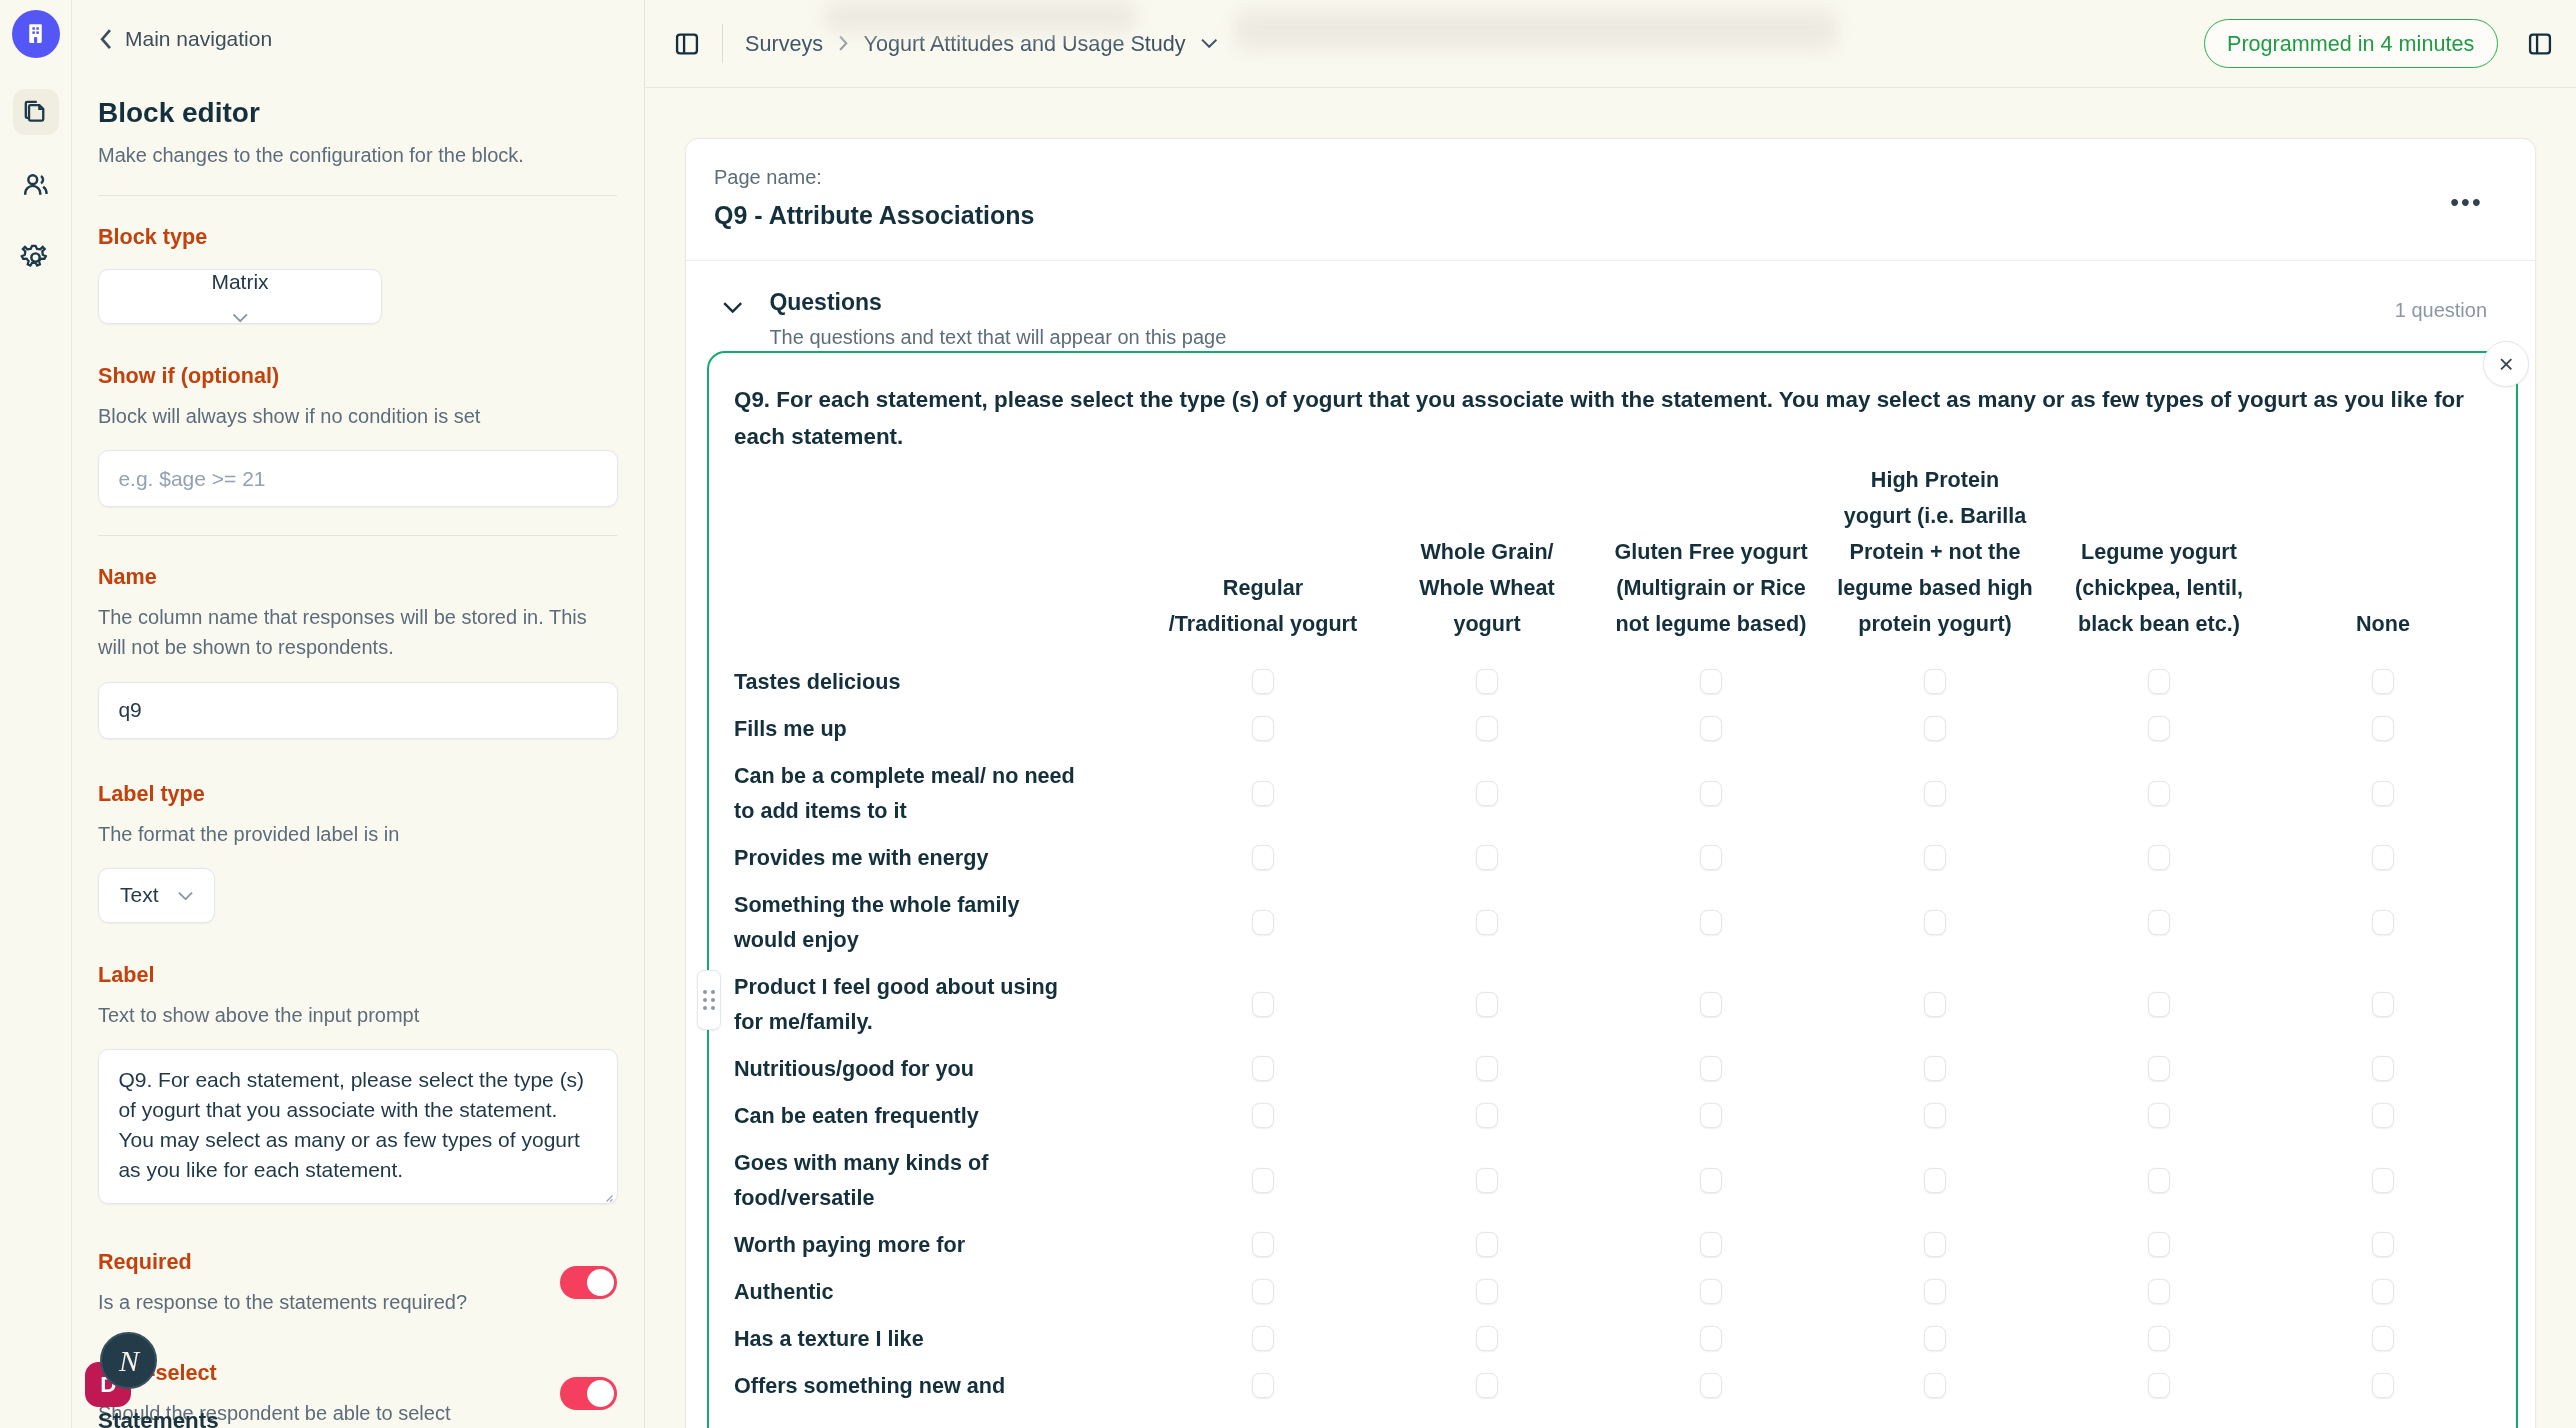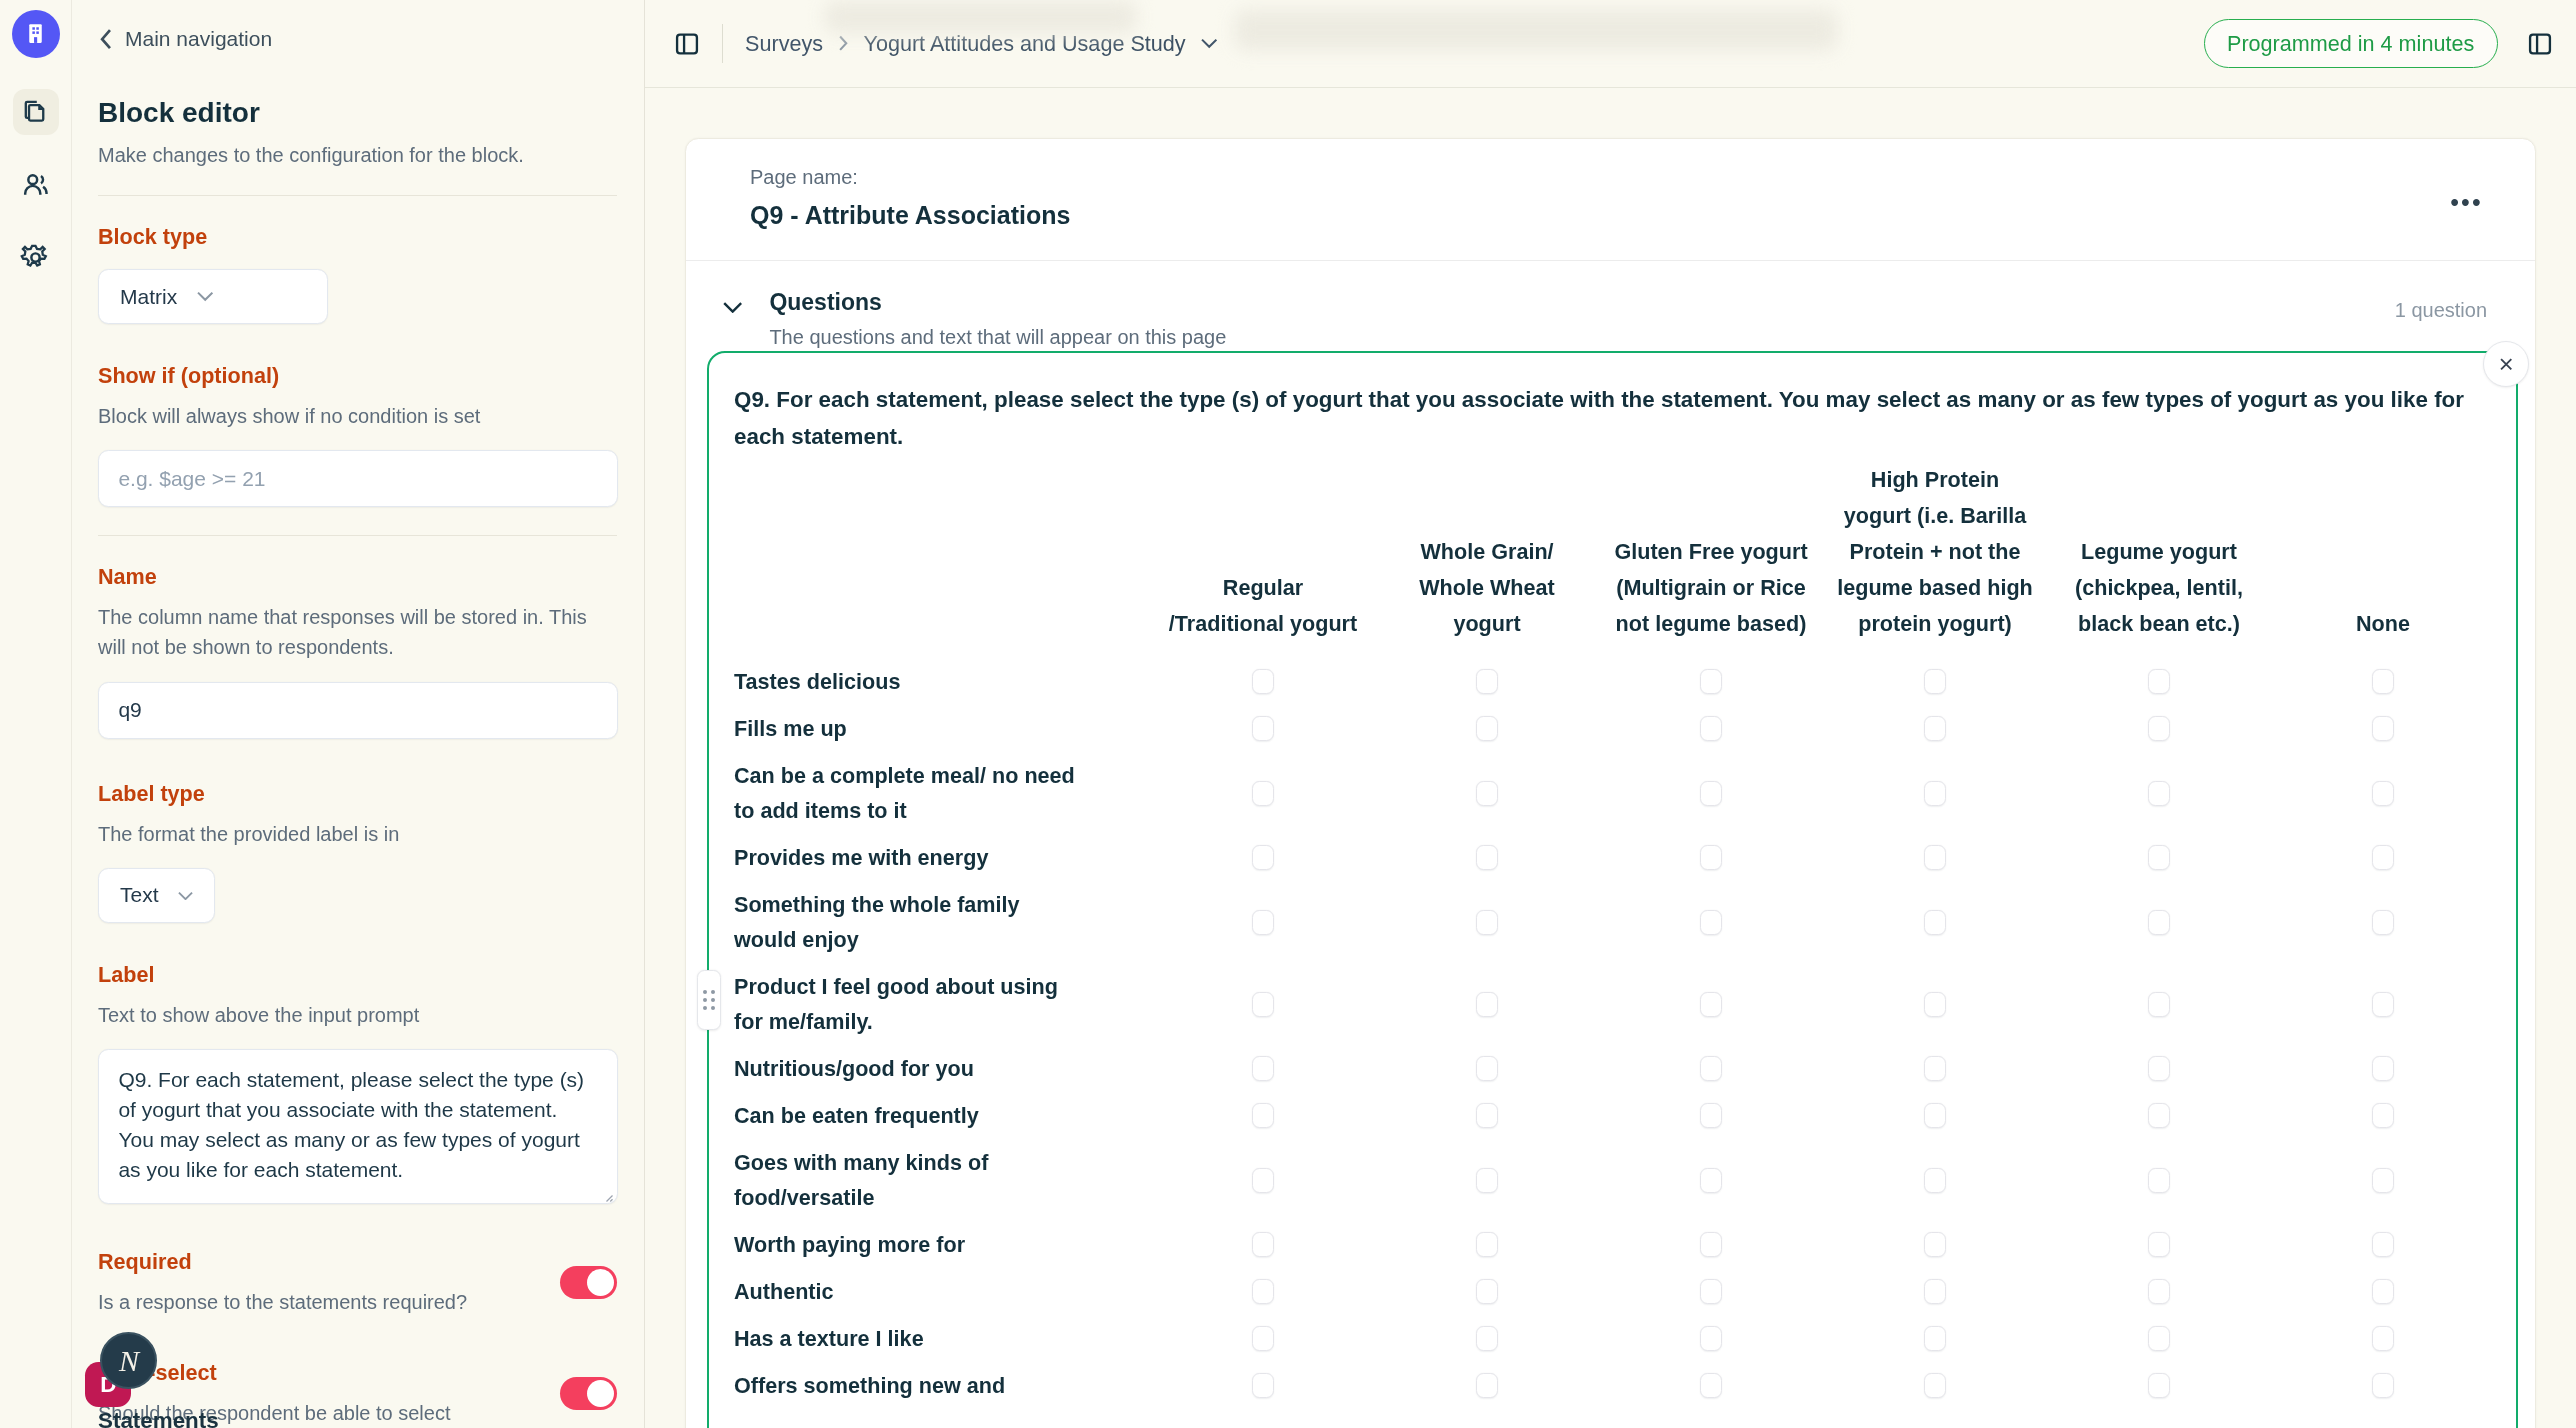--- a/index.html
+++ b/index.html
@@ -88,21 +88,21 @@
     margin-left:auto; border:1.5px solid #27AE4E; color:#1E9B46; font-size:21.6px;
     border-radius:745px; padding:10.4px 22.4px; background:rgba(255,255,255,.55); white-space:nowrap;
   }
   .topbar-right-icon { margin-left:28px; cursor:pointer; }
   
   .card {
     position:absolute; left:40px; right:40px; top:138px; height:1312px;
     background:#FFFFFF; border:0.7px solid #EDEBE0; border-radius:13.4px;
     box-shadow:0 0.7px 2.2px rgba(0,0,0,.05);
   }
-  .card-head { padding:27px 48px 30px 64px; position:relative; }
+  .card-head { padding:27px 48px 30px 28px; position:relative; }
   .pname-label { font-size:20px; color:#5D6C7B; }
   .pname { font-size:25px; font-weight:700; color:#14303C; margin-top:12px; }
   .kebab { position:absolute; right:52px; top:49px; font-size:25px; letter-spacing:2.2px; color:#30424F; cursor:pointer; }
   .card-div { height:0.7px; background:#ECECEC; }
   .qsec { display:flex; align-items:flex-start; padding:28px 48px 22.4px 37px; }
   .qsec .chev { margin-top:12px; cursor:pointer; }
   .qsec-text { margin-left:27px; }
   .qsec-title { font-size:23px; font-weight:700; color:#14303C; }
   .qsec-sub { font-size:20px; color:#5D6C7B; margin-top:10.4px; }
   .qsec-count { margin-left:auto; font-size:20px; color:#8B97A3; margin-top:10.4px; }
@@ -190,21 +190,21 @@
       </svg>
     <span>Main navigation</span>
   </div>
 
   <div class="side-title">Block editor</div>
   <div class="side-sub">Make changes to the configuration for the block.</div>
 
   <div class="divider"></div>
 
   <div class="fld-label">Block type</div>
-  <div class="select" style="width:230px; ">
+  <div class="select" style="width:284px; justify-content:space-between;flex-direction:column;">
     <span>Matrix</span>
     <svg width="16.4" height="10.4" viewBox="0 0 16 10" fill="none" stroke="#8B97A3" stroke-width="2">
         <path d="M1 1.5 8 8.5 15 1.5"></path>
       </svg>
   </div>
 
   <div style="height:39px"></div>
   <div class="fld-label">Show if (optional)</div>
   <div class="fld-desc">Block will always show if no condition is set</div>
   <input class="tinput" type="text" placeholder="e.g. $age &gt;= 21" style="">

